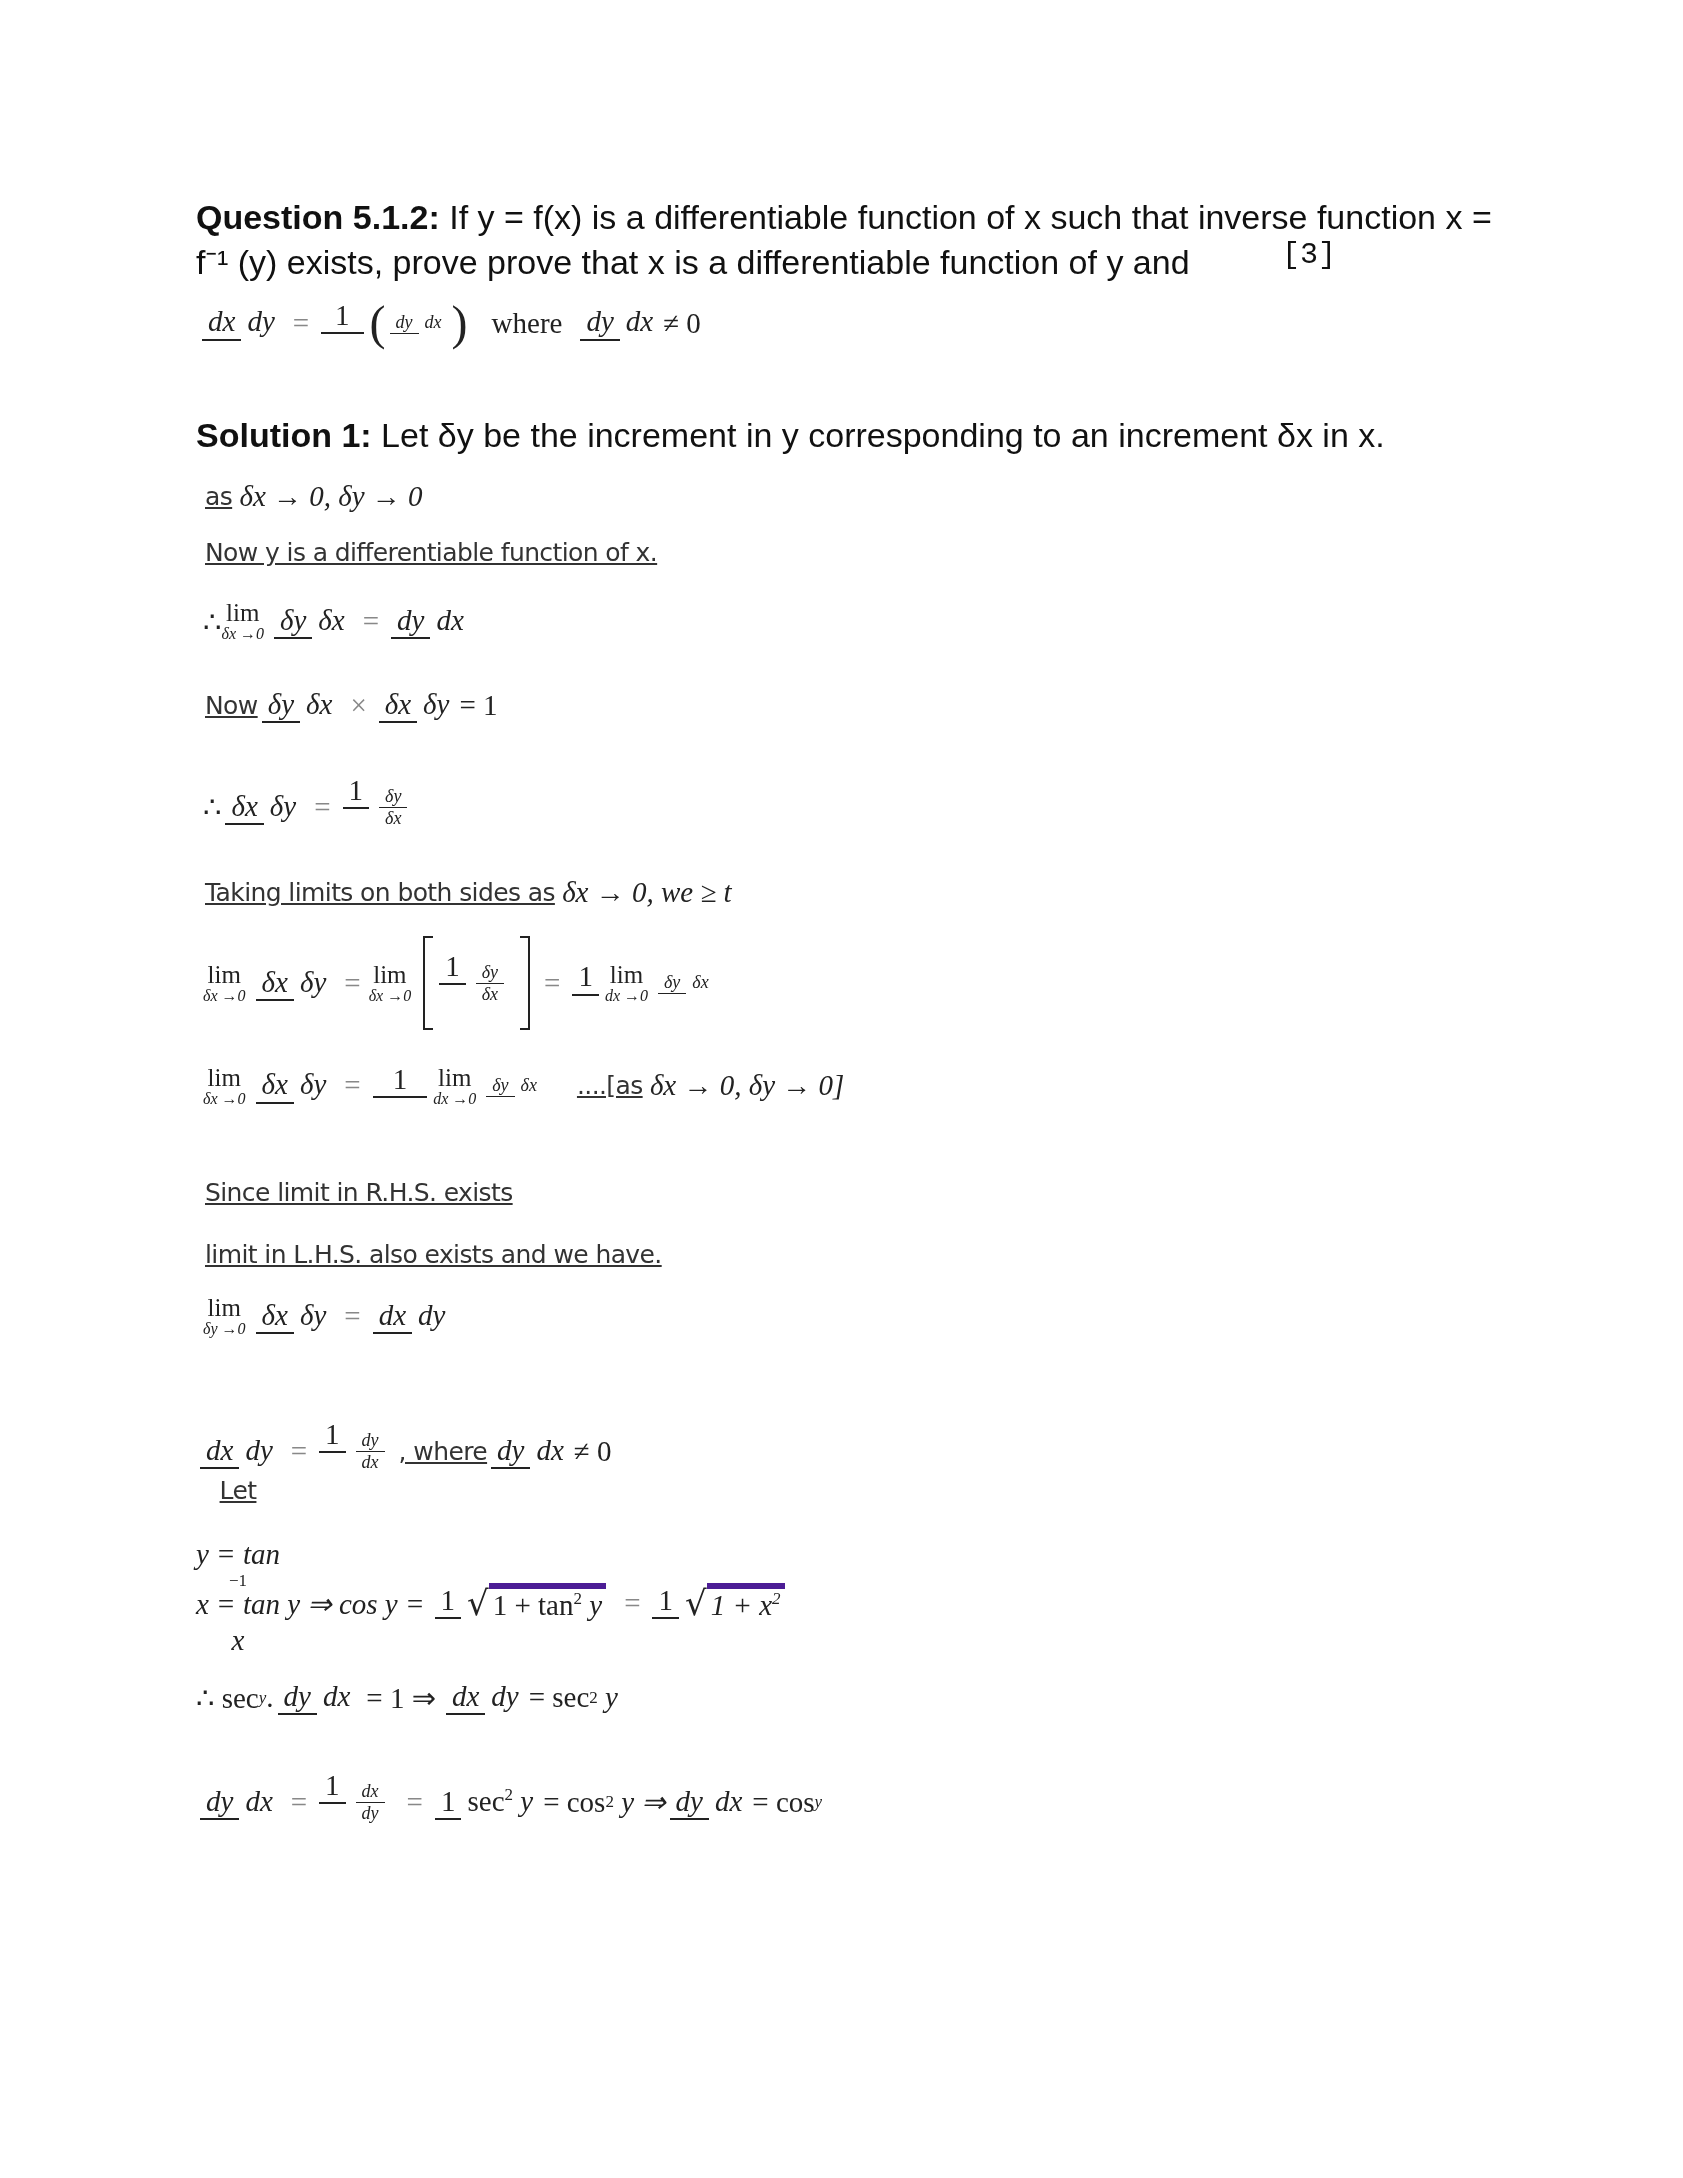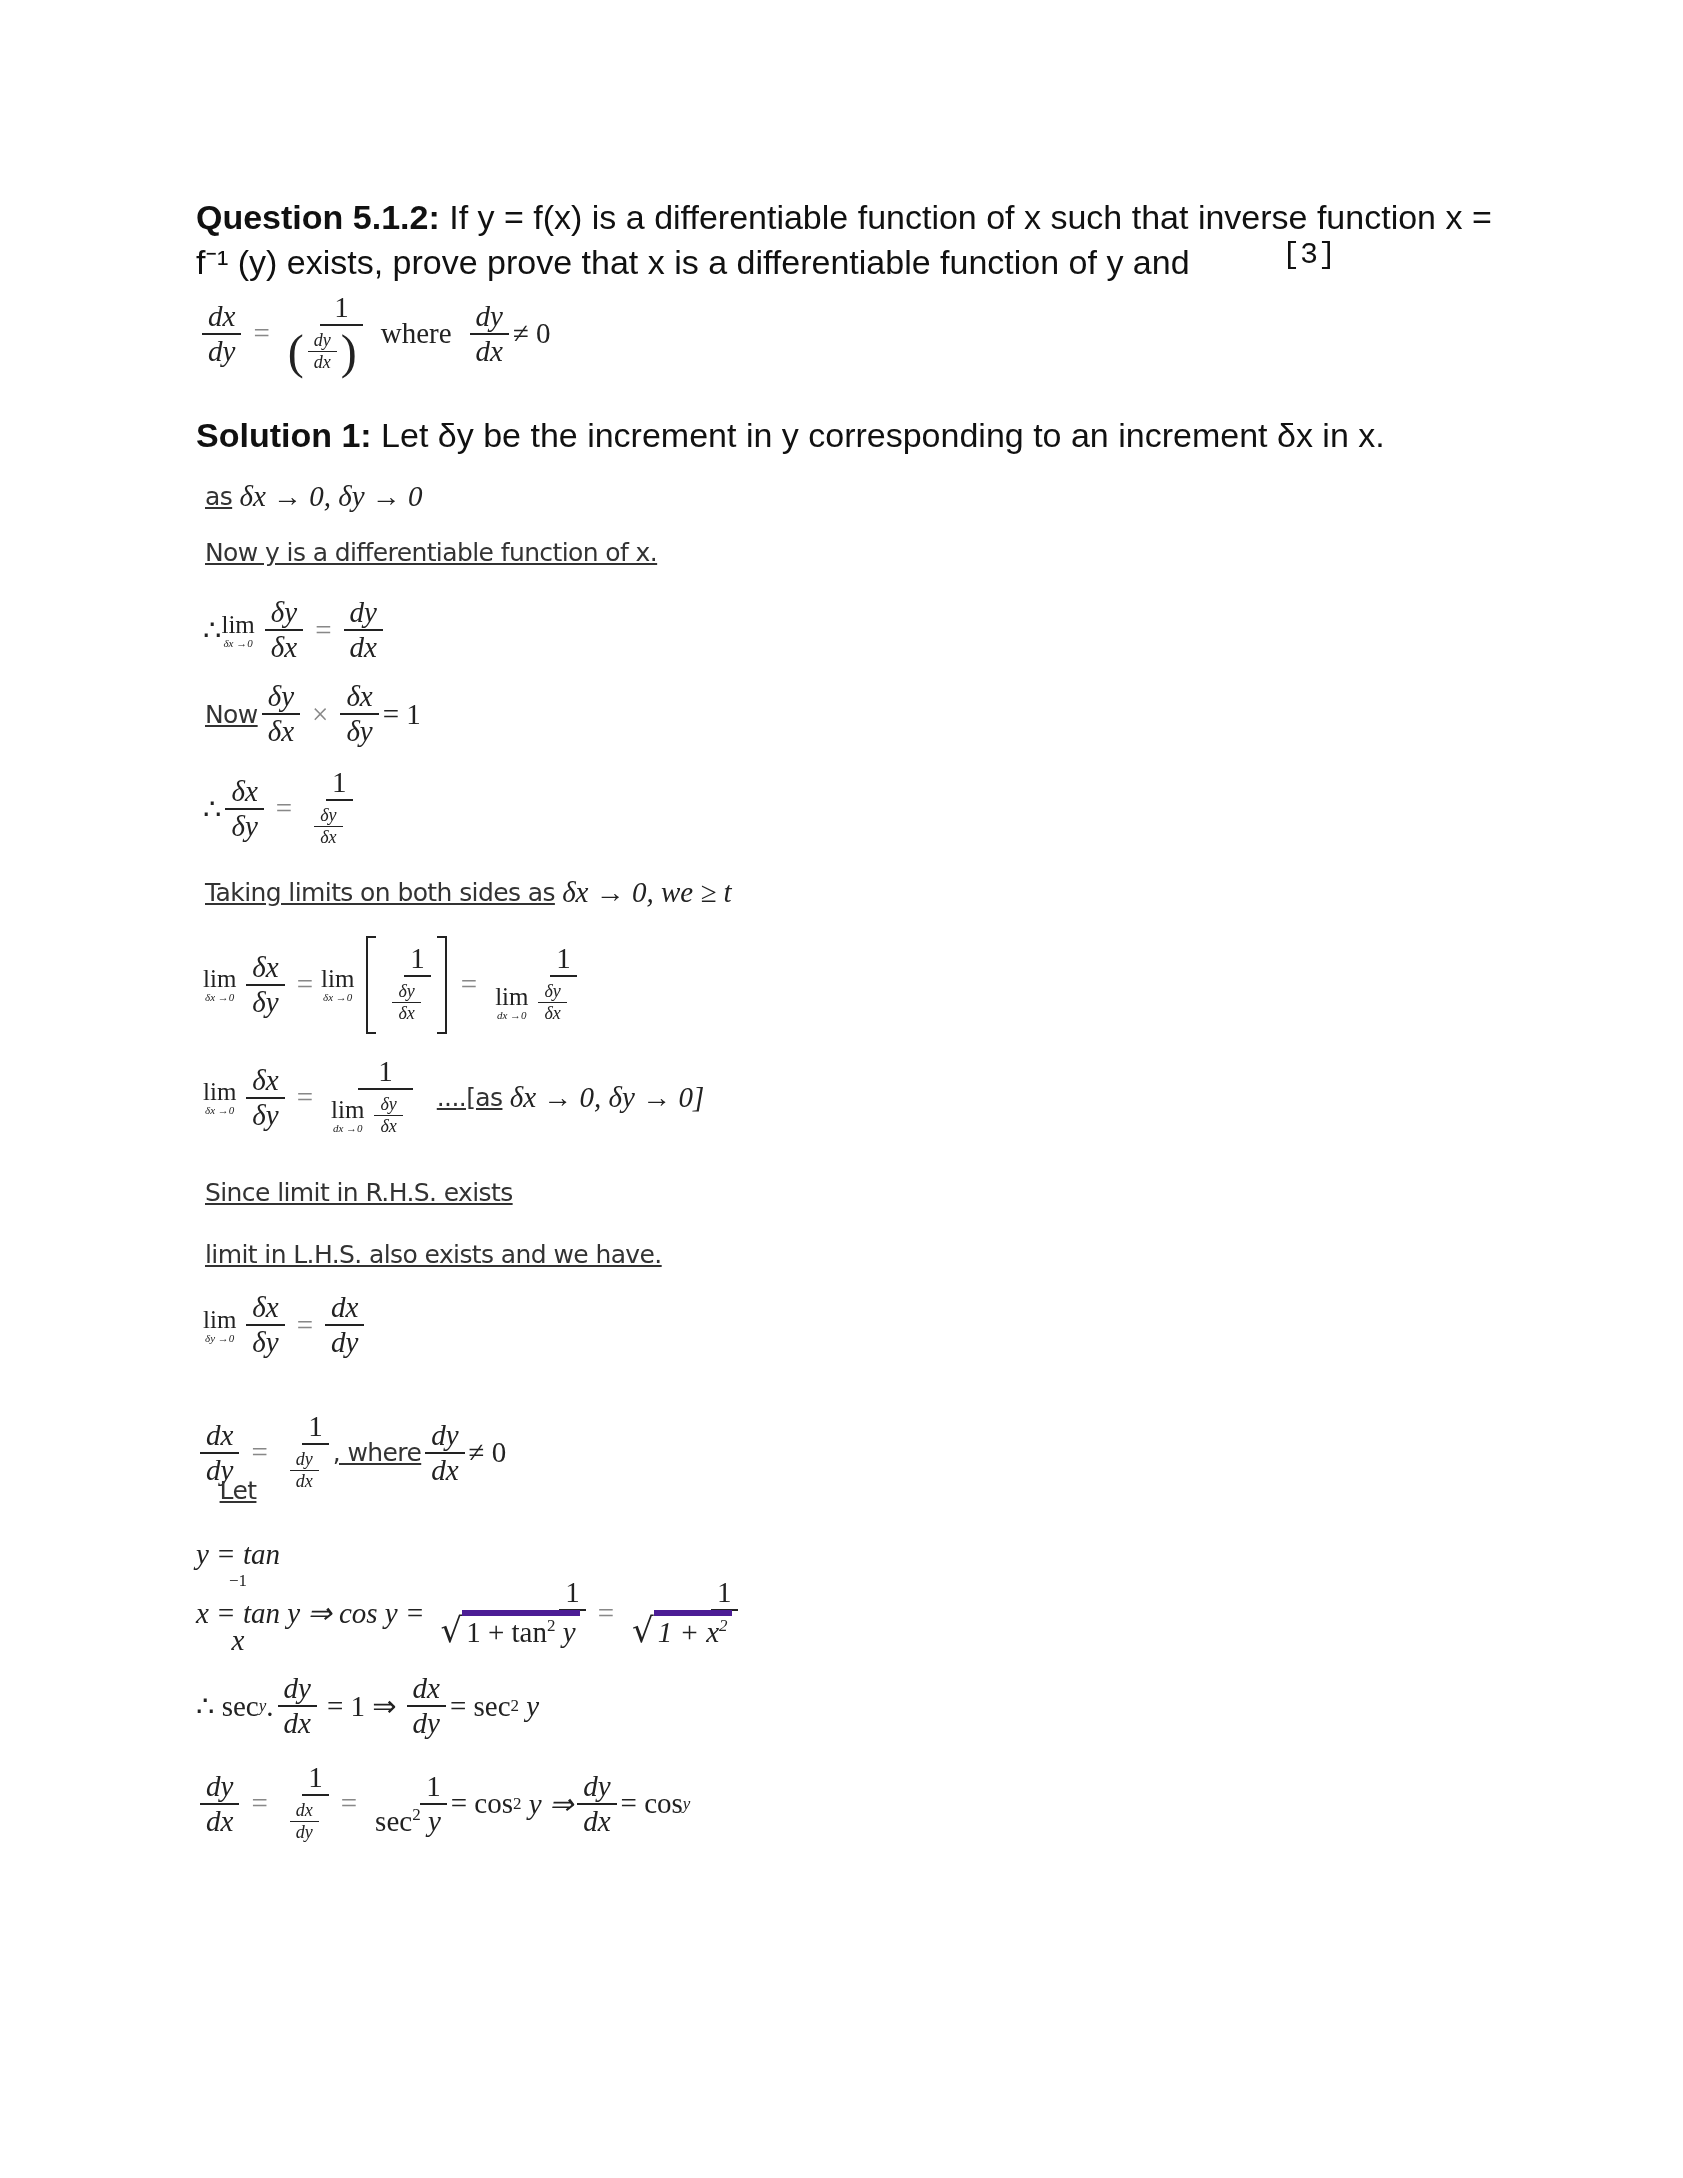--- a/index.html
+++ b/index.html
@@ -5,28 +5,28 @@
   html, body { margin:0; padding:0; background:#ffffff; }
   body { width:1683px; height:2178px; position:relative; overflow:hidden; color:#111; }
   .q { position:absolute; left:196px; font-family:"Liberation Sans", sans-serif; font-size:34px; color:#111; white-space:nowrap; }
   .q b { font-weight:bold; }
   .mark { position:absolute; left:1282px; font-family:"Liberation Mono", monospace; font-size:30px; }
   .row { position:absolute; display:flex; align-items:center; font-family:"Liberation Serif", serif; font-size:29px; color:#222; white-space:nowrap; }
   .txt { font-family:"DejaVu Sans", sans-serif; font-size:25px; color:#333; letter-spacing:-0.6px;text-decoration:underline; }
   .m { font-family:"Liberation Serif", serif; font-style:italic; }
   .r { font-family:"Liberation Serif", serif; font-style:normal; }
   .op { color:#888; margin:0 8px; font-family:"Liberation Serif", serif; }
-  .frac { display:inline-flex; flex-direction:column; align-items:flex-end; vertical-align:middle; margin:4px 4px; }
+  .frac { display:inline-flex; flex-direction:row; align-items:flex-start; vertical-align:middle; margin:12px 4px; }
   .frac > span { display:block; padding:0 6px; line-height:1.15; }
   .frac > .num { border-bottom:2px solid #222; }
   .frac.small { font-size:18px; }
   .frac.small > .num { border-bottom:1.5px solid #222; }
   .lim { display:inline-flex; flex-direction:column; align-items:center; vertical-align:middle; margin-right:6px; }
   .lim .l { font-family:"Liberation Serif", serif; font-size:25px; line-height:1; }
-  .lim .s { font-family:"Liberation Serif", serif; font-style:italic; font-size:11px; line-height:1.1; }
+  .lim .s { font-family:"Liberation Serif", serif; font-style:italic; font-size:16px; line-height:1.1; }
   .bracket { display:inline-flex; align-items:center; border-left:2px solid #222; border-right:2px solid #222; padding:2px 10px; margin:0 6px; position:relative; }
   .bracket::before, .bracket::after { content:""; position:absolute; width:8px; height:calc(100% - 4px); border-top:2px solid #222; border-bottom:2px solid #222; top:0; }
   .bracket::before { left:0; }
   .bracket::after { right:0; }
   .paren { font-size:48px; font-family:"Liberation Serif", serif; color:#222; line-height:1; }
   .sqrt { display:inline-flex; align-items:flex-end; }
   .sqrt .rad { font-size:34px; font-family:"DejaVu Serif", serif; }
   .sqrt .under { border-top:6px solid #4c1d95; padding:0 4px; }
   sup { font-size:17px; }
 </style>

